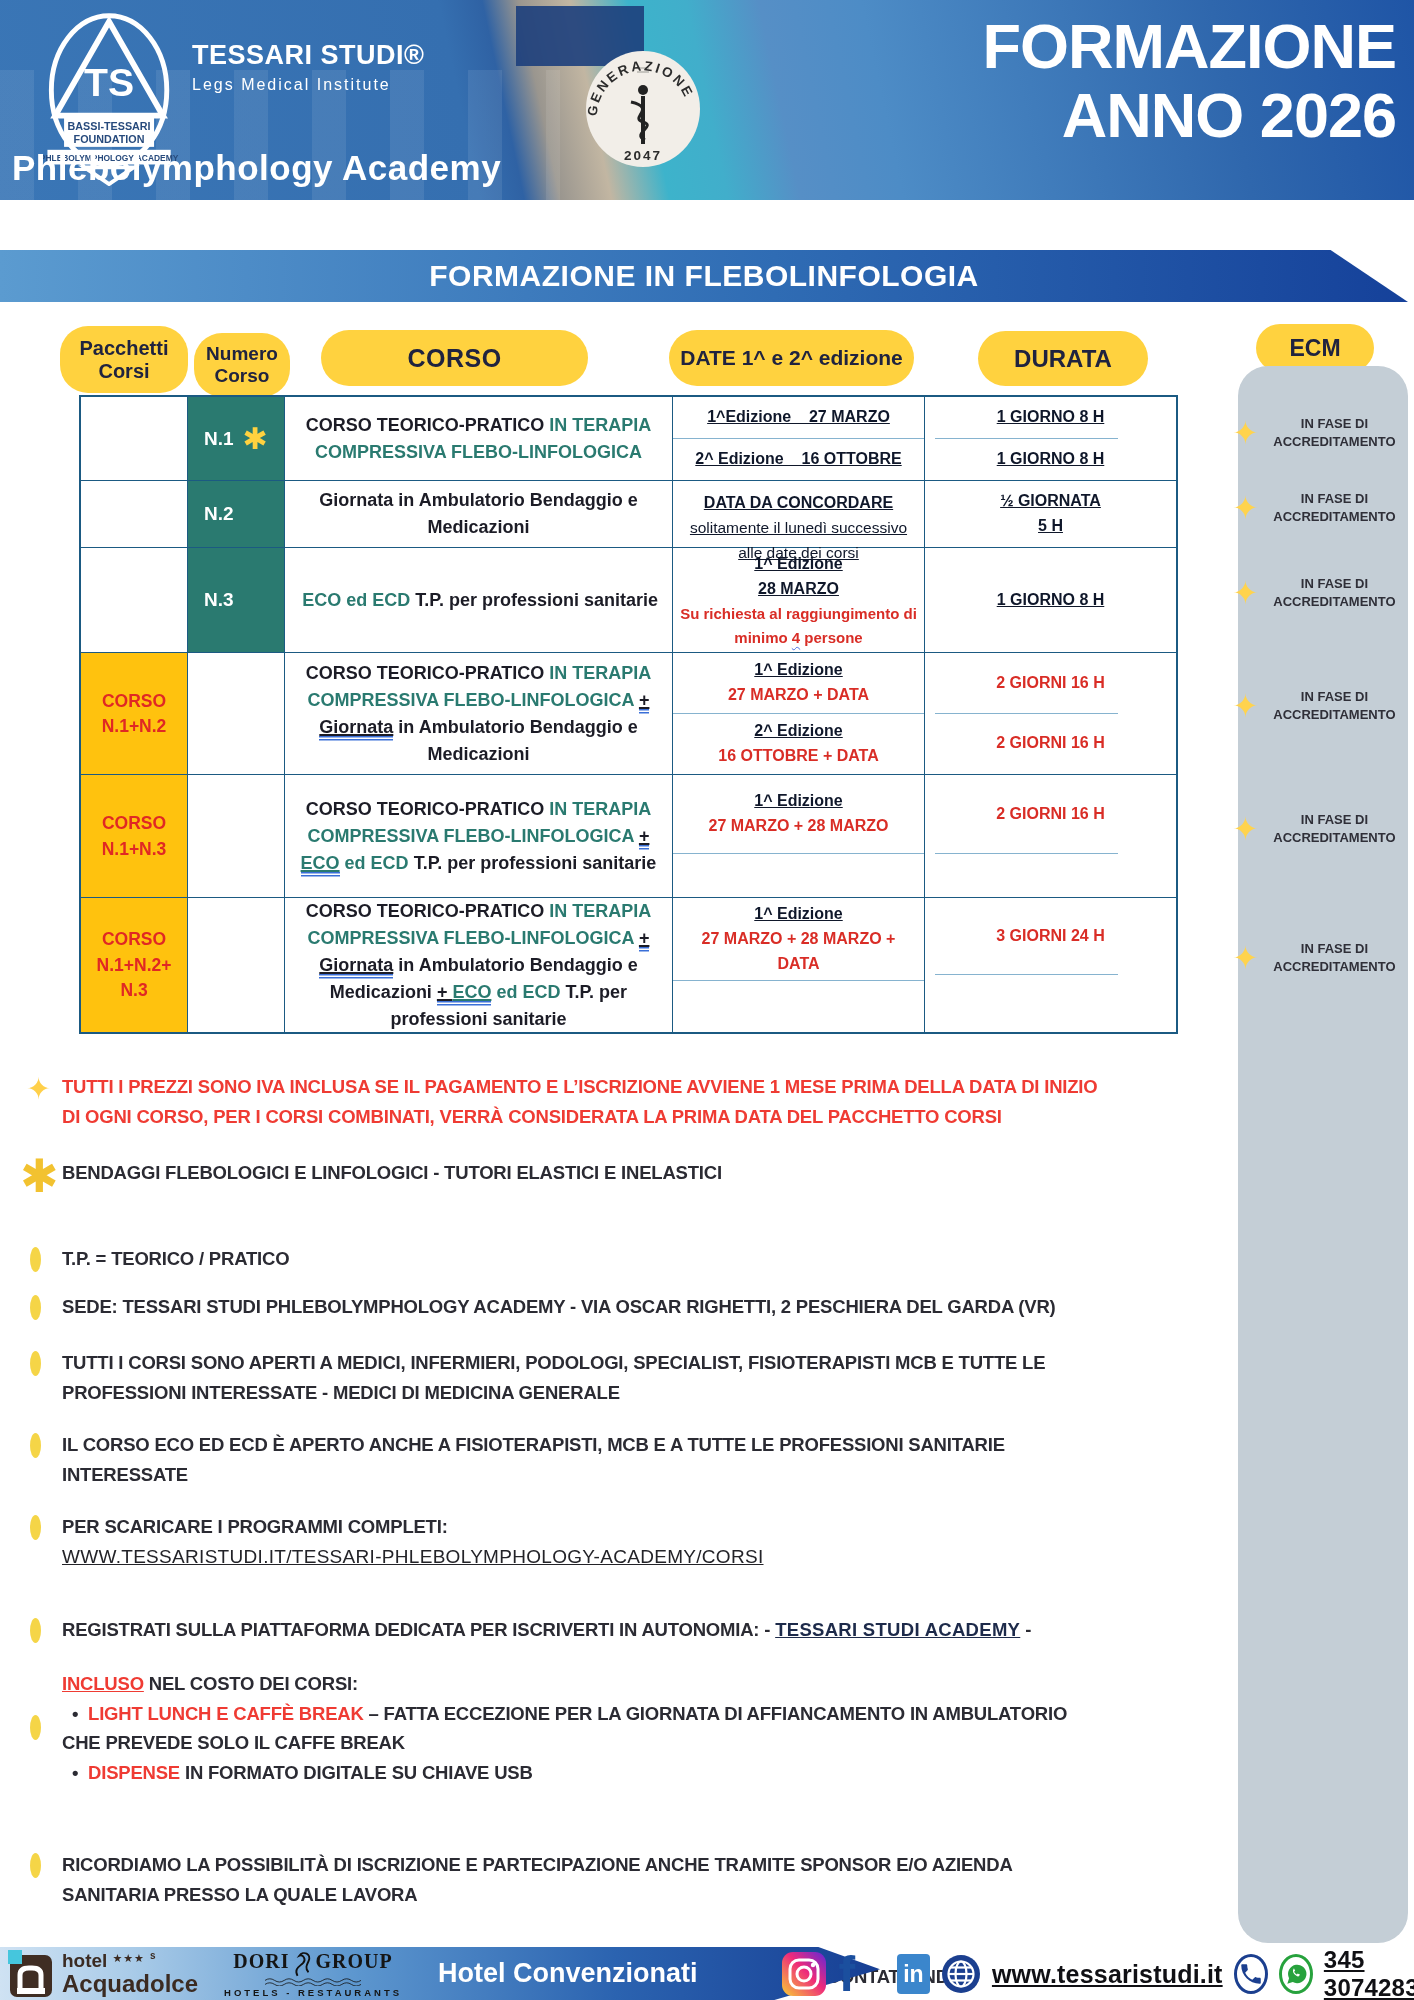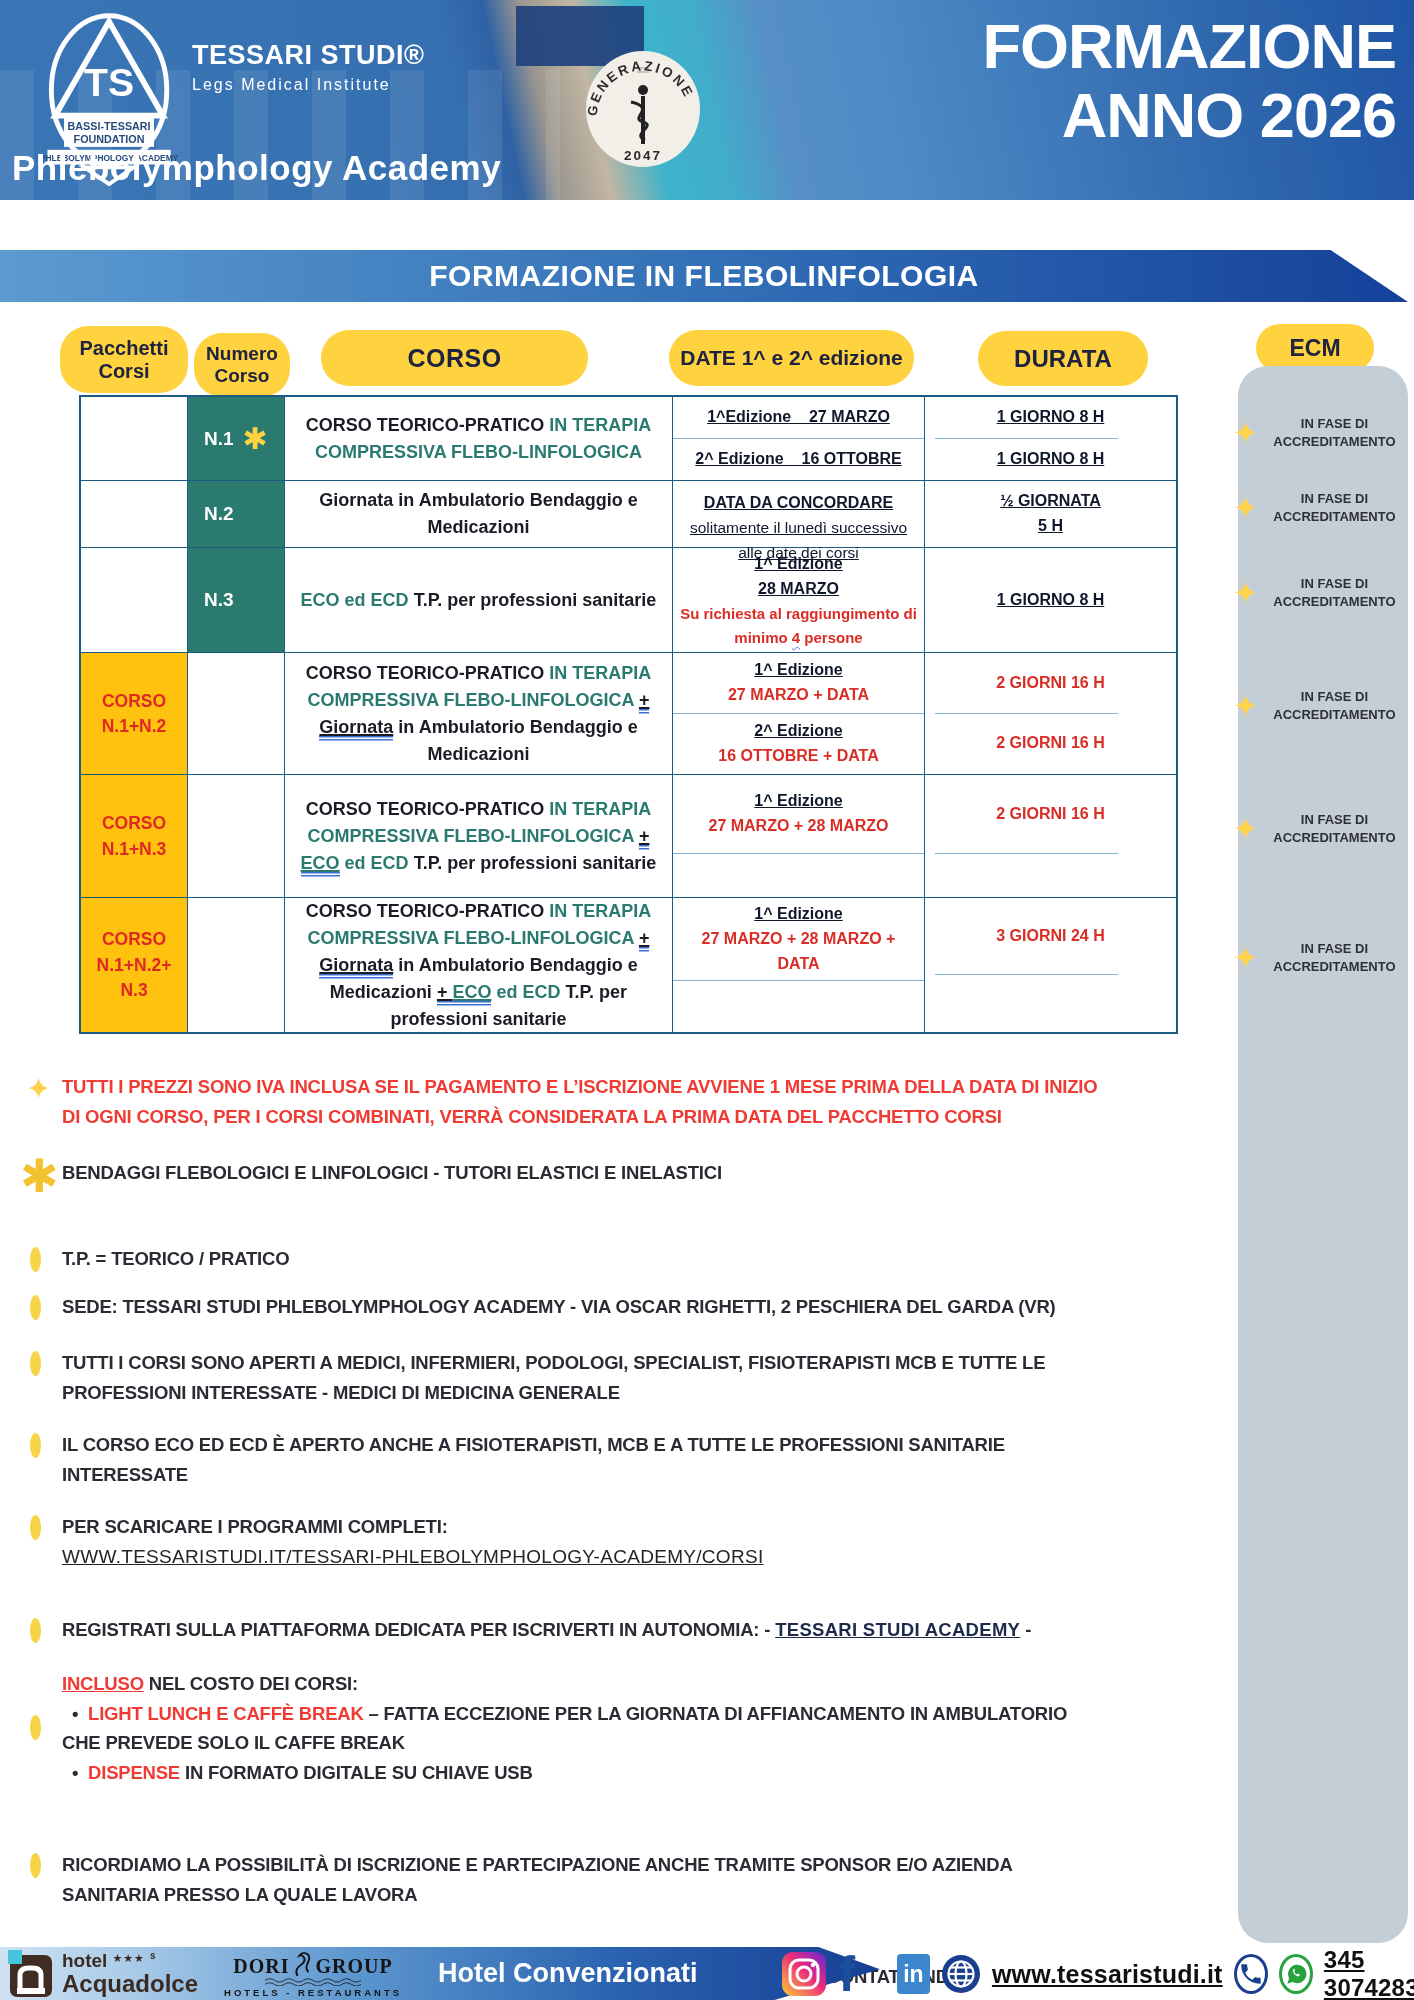--- a/index.html
+++ b/index.html
@@ -52,21 +52,21 @@
   .ecm-text{flex:1;text-align:center;font-size:13px;font-weight:800;color:#2f2f38;line-height:1.4;}
 
   
   .ctable{position:absolute;left:79px;top:395px;width:1099px;border:2px solid #1b5a82;box-sizing:border-box;}
   .t-row{display:flex;box-sizing:border-box;}
   .t-row + .t-row{border-top:1.6px solid #1b5a82;}
   .cell{box-sizing:border-box;flex-shrink:0;}
   .cell + .cell{border-left:1.6px solid #1b5a82;}
   .c-pack{width:106px;}
   .c-num{width:97px;}
-  .c-corso{width:388px;display:flex;align-items:center;justify-content:center;padding:6px 14px;text-align:center;}
+  .c-corso{width:388px;display:flex;align-items:center;justify-content:flex-end;padding:6px 14px;text-align:center;}
   .c-date{width:252px;display:flex;flex-direction:column;}
   .c-dur{flex:1;display:flex;flex-direction:column;}
   .c-pack.gold{background:#FFC20E;color:#E02824;font-weight:800;font-size:17.5px;
     display:flex;flex-direction:column;justify-content:center;align-items:center;gap:7px;line-height:1.05;text-align:center;}
   .c-num.teal{background:#2A7A70;display:flex;align-items:center;padding-left:16px;color:#fff;font-weight:800;font-size:19px;}
   .num-asterisk{color:#FFD23F;font-size:30px;margin-left:9px;line-height:1;}
   .corso-text{font-size:18px;font-weight:800;line-height:1.5;}
   .subcell{display:flex;flex-direction:column;align-items:center;justify-content:center;padding:4px 6px;box-sizing:border-box;}
   .c-date .subcell + .subcell{border-top:1.6px solid #86b3cf;}
   .c-dur .subcell + .subcell{position:relative;}
@@ -107,21 +107,21 @@
     background:linear-gradient(to right,#cfe2f3 0%,#a9cbe8 15%,#5d97cf 40%,#2b63b0 70%,#173f94 100%);
     clip-path:polygon(0 0,93% 0,100% 42%,88% 100%,0 100%);
     display:flex;align-items:center;padding-left:8px;box-sizing:border-box;}
   .acq{display:flex;align-items:center;gap:8px;}
   .acq-text{color:#3b2b22;line-height:1.05;}
   .acq-row1{font-size:19px;font-weight:700;display:flex;align-items:flex-start;gap:5px;}
   .acq-stars{font-size:11px;letter-spacing:1px;margin-top:2px;}
   .acq-sup{font-size:10px;margin-top:0;}
   .acq-name{font-size:24px;font-weight:600;}
   .dori{margin-left:26px;display:flex;flex-direction:column;align-items:center;color:#151515;}
-  .dori-row{display:flex;align-items:flex-end;gap:2px;font-family:"Liberation Serif",serif;font-size:20px;font-weight:600;letter-spacing:1px;}
+  .dori-row{display:flex;align-items:flex-start;gap:2px;font-family:"Liberation Serif",serif;font-size:20px;font-weight:600;letter-spacing:1px;}
   .dori-sub{font-size:9.5px;letter-spacing:3px;font-weight:600;margin-top:1px;}
   .fbar-title{margin-left:36px;color:#fff;font-size:27px;font-weight:800;}
   .social{position:absolute;left:782px;top:1950px;height:48px;display:flex;align-items:center;gap:11px;}
   .ig{width:44px;height:44px;border-radius:11px;background:linear-gradient(45deg,#f9ce34 0%,#ee2a7b 55%,#6228d7 100%);display:flex;align-items:center;justify-content:center;}
   .fb{color:#1b4f9e;font-size:50px;font-weight:800;line-height:.8;width:24px;text-align:center;}
   .li{width:40px;height:40px;border-radius:4px;background:#3b86cc;color:#fff;font-size:23px;font-weight:800;display:flex;align-items:center;justify-content:center;margin-left:29px;}
   .ring{width:40px;height:40px;border-radius:50%;display:flex;align-items:center;justify-content:center;box-sizing:border-box;}
   .ring.phone{border:3px solid #1b3f8f;}
   .ring.wa{border:3px solid #27a23d;}
   .site-link,.phone-num{color:#101014;font-weight:600;text-decoration:underline;letter-spacing:.2px;}

